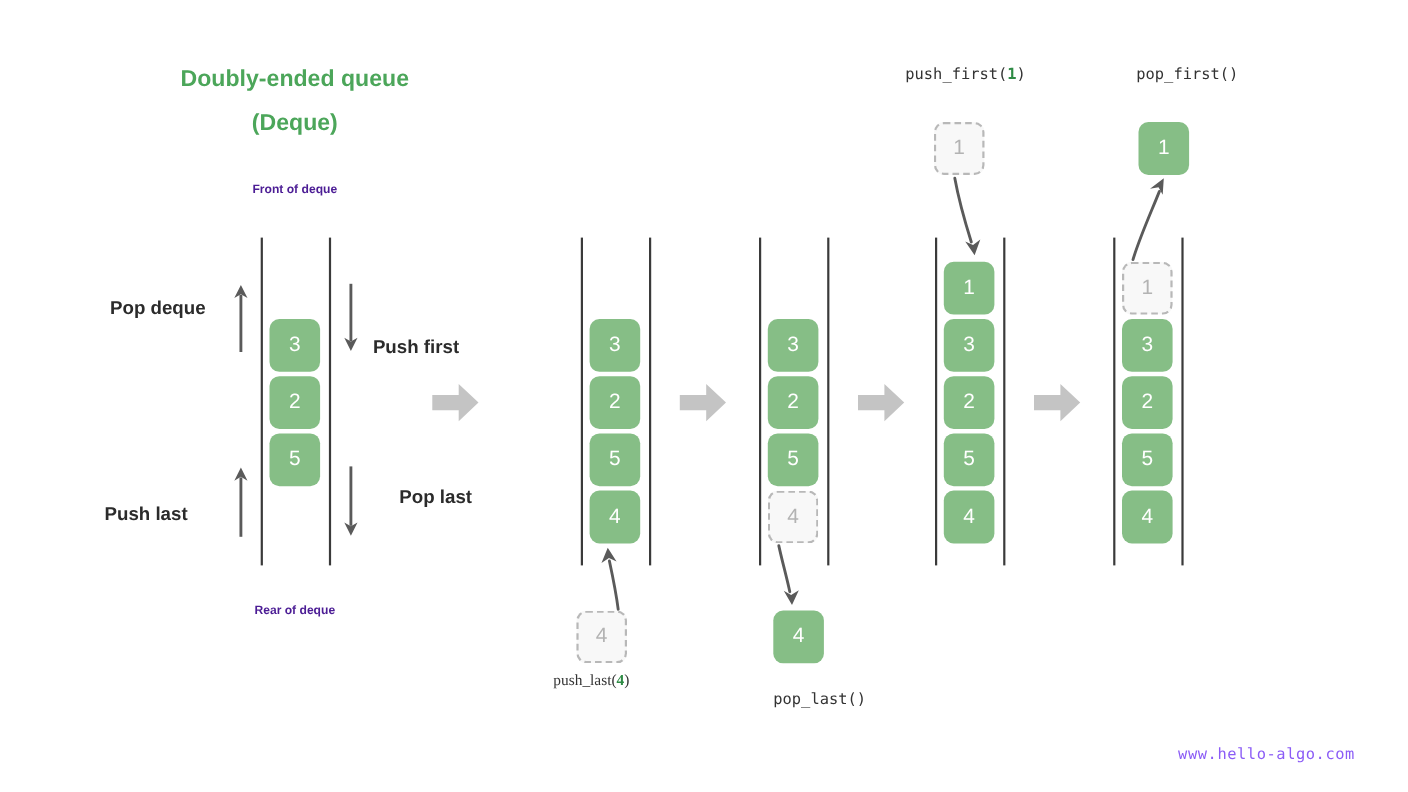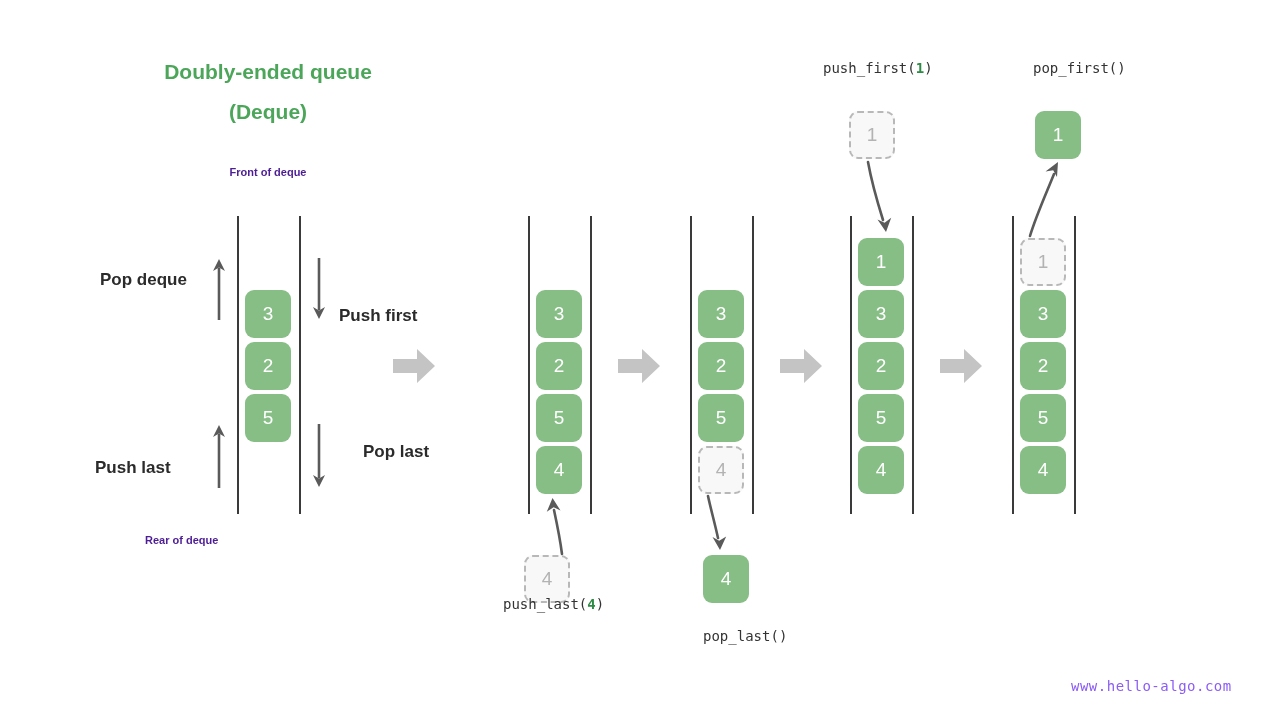--- a/index.html
+++ b/index.html
@@ -60,21 +60,21 @@
 </style>
 </head>
 <body>
 
 <div class="stage">
 
   <div class="abs title" style="left:145px;top:60px;width:246px;">Doubly-ended queue</div>
   <div class="abs title" style="left:145px;top:100px;width:246px;">(Deque)</div>
 
   <div class="abs edge-label" style="left:145px;top:166px;width:246px;text-align:center;">Front of deque</div>
-  <div class="abs edge-label" style="left:145px;top:534px;width:246px;">Rear of deque</div>
+  <div class="abs edge-label" style="left:145px;top:549px;width:246px;text-align:center;">Rear of deque</div>
 
   <div class="abs" style="left:237px;top:216px;width:64px;height:298px;">
     <div class="abs rail" style="left:0px;top:0px;height:298px;"></div>
     <div class="abs rail" style="left:62px;top:0px;height:298px;"></div>
     <div class="abs" style="left:8px;top:74px;display:flex;flex-direction:column;gap:4px;">
       <div class="cell">3</div>
       <div class="cell">2</div>
       <div class="cell">5</div>
     </div>
   </div>
@@ -182,21 +182,21 @@
       <div class="cell">4</div>
     </div>
   </div>
 
   <div class="abs cell" style="left:1035px;top:111px;">1</div>
   <svg class="abs" style="left:1016px;top:160px;" width="50" height="82" viewBox="0 0 50 82">
     <path d="M14 76 C20 56 30 34 38 14" stroke="#5a5a5a" stroke-width="2.6" fill="none" stroke-linecap="round"></path>
     <path d="M42 2 L41 17 L37.2 10.2 L29.5 11.5 Z" fill="#5a5a5a"></path>
   </svg>
 
-  <div class="abs op-label" style="left:503px;top:596px;">
+  <div class="abs op-label" style="left:503px;top:612px;font-family:Liberation Serif, serif;">
     <span>push_last</span><span>(</span><span class="arg">4</span><span>)</span>
   </div>
 
   <div class="abs op-label" style="left:703px;top:628px;text-align:right;">
     <span>pop_last</span><span>(</span><span class="arg"></span><span>)</span>
   </div>
 
   <div class="abs op-label" style="left:823px;top:60px;">
     <span>push_first</span><span>(</span><span class="arg">1</span><span>)</span>
   </div>

